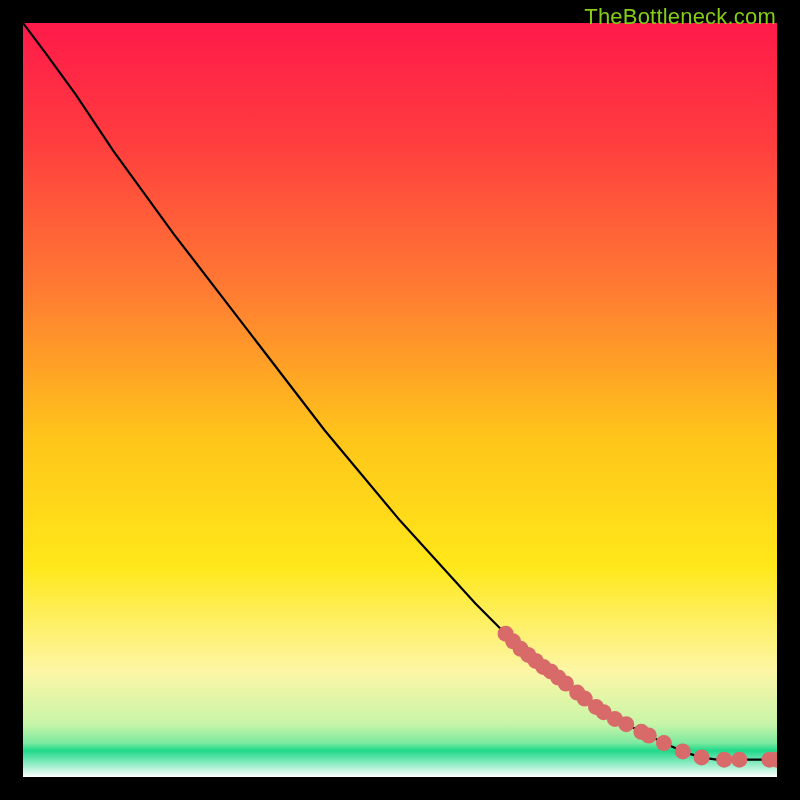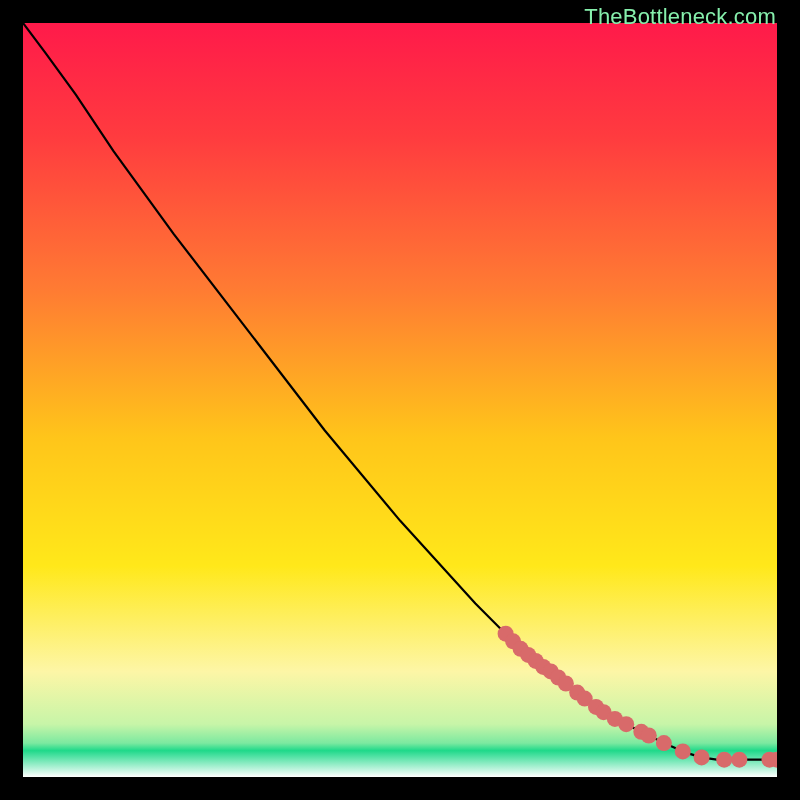--- a/index.html
+++ b/index.html
@@ -30,21 +30,21 @@
     left: 0;
     top: 0;
     width: 754px;
     height: 754px;
     pointer-events: none;
   }
   .watermark {
     position: absolute;
     top: 4px;
     right: 24px;
-    color: #86efac;
+    color: #84cc16;
     font-size: 22px;
     font-weight: 500;
     letter-spacing: 0.2px;
   }
 </style>
 </head>
 <body>
 
 <div class="plot-area">
   <svg class="gradient" viewBox="0 0 754 754" preserveAspectRatio="none">

